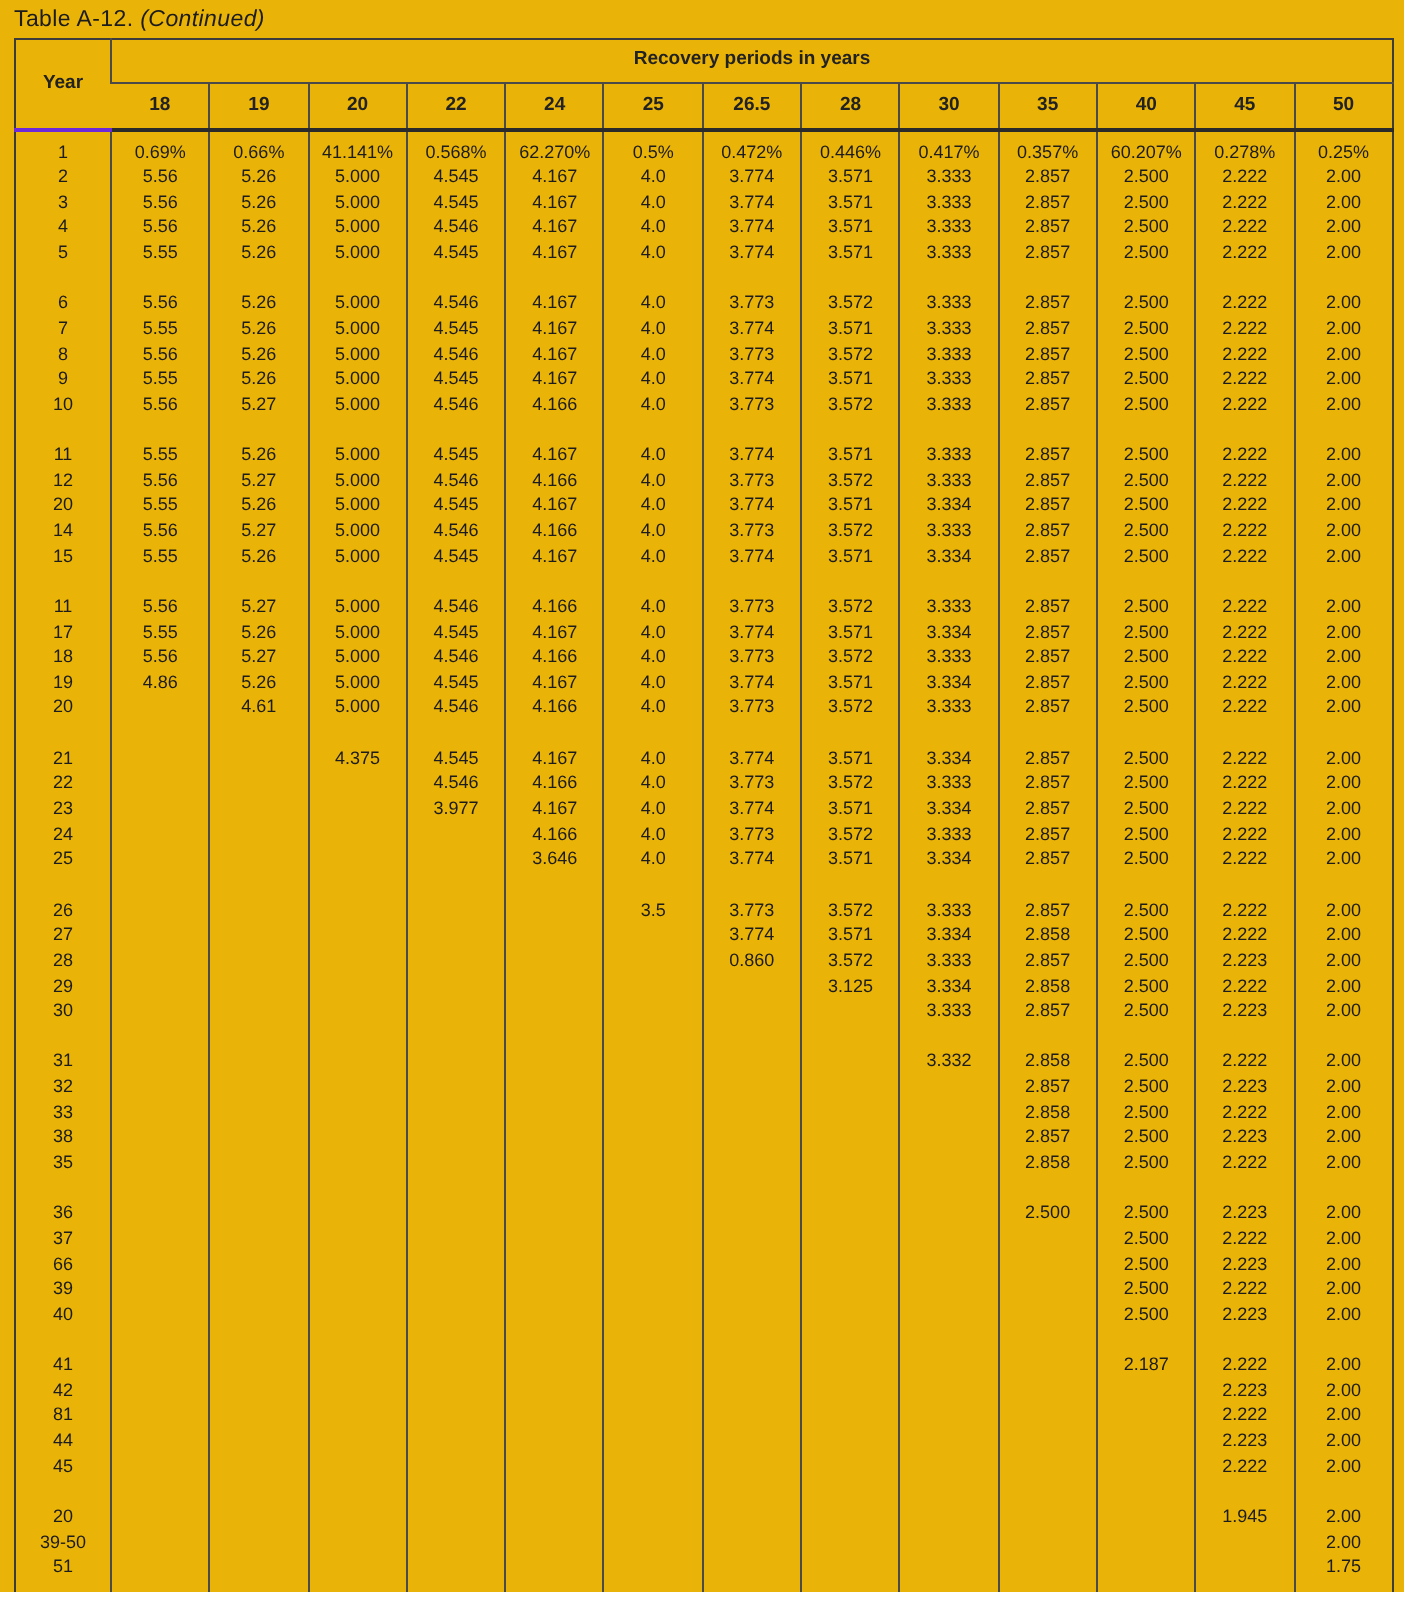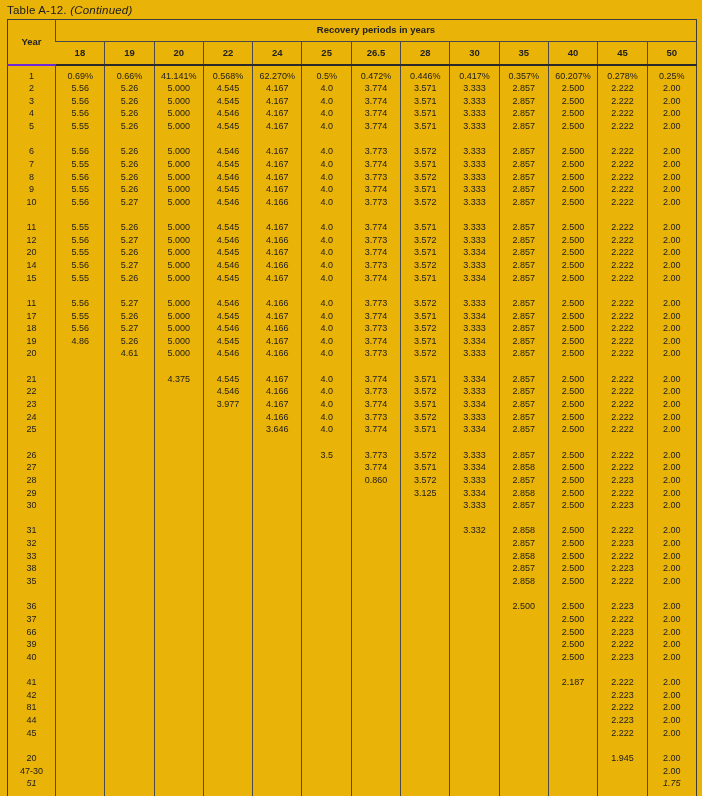--- a/index.html
+++ b/index.html
@@ -47,21 +47,21 @@
     border-left: 1px solid #4a4a4a;
   }
   thead tr.group-row { height: 22px; }
   thead tr.period-row { height: 23px; }
   thead th.group-label { border-bottom: 1px solid #4a4a4a; margin-top: 20px; }
   thead tr.period-row th { border-bottom: 2px solid #2a2a2a; }
   thead th.year-head { border-bottom: 2px solid #6d28d9; }
   tbody tr { height: 12.65px; }
   tbody tr.spacer { height: 12.65px; }
   tbody tr:first-child td { padding-top: 4px; }
-  tbody tr:last-child td { padding-bottom: 7px; font-style: italic; }
+  tbody tr:last-child td { padding-bottom: 7px; }
   td.year { font-size: 9px; }
 </style>
 </head>
 <body>
 
 <div class="page">
   <div class="title">
     <span>Table A-12.</span>
     <span> </span>
     <span class="cont">(Continued)</span>
@@ -980,21 +980,21 @@
           <td></td>
           <td></td>
           <td></td>
           <td></td>
           <td></td>
           <td></td>
           <td>1.945</td>
           <td>2.00</td>
         </tr>
         <tr>
-          <td class="year">47-30</td>
+          <td class="year">39-50</td>
           <td></td>
           <td></td>
           <td></td>
           <td></td>
           <td></td>
           <td></td>
           <td></td>
           <td></td>
           <td></td>
           <td></td>

